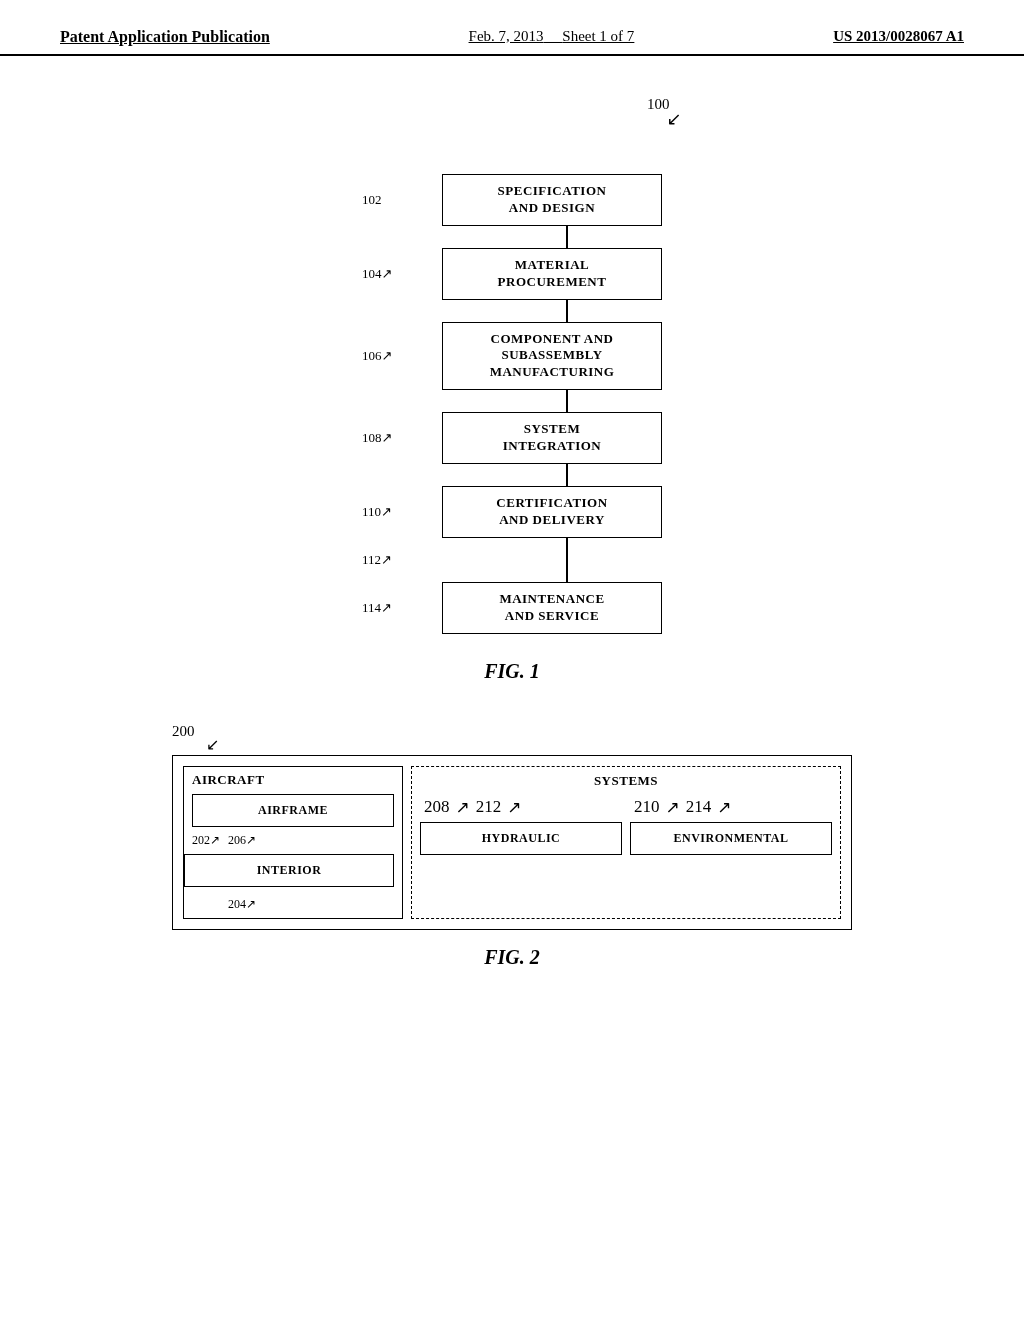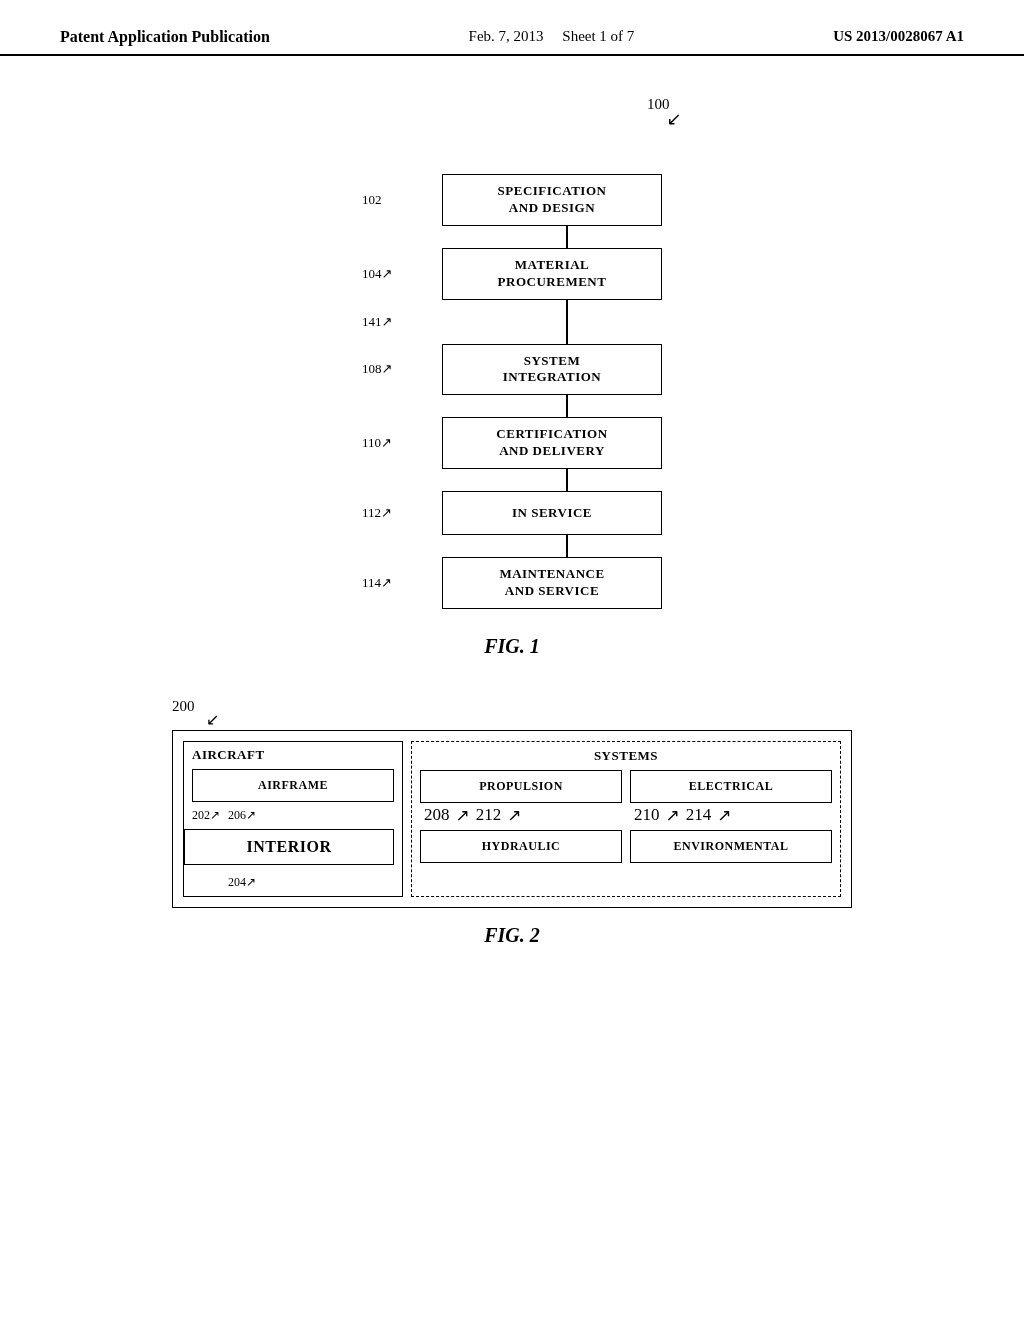--- a/index.html
+++ b/index.html
@@ -14,20 +14,21 @@
     }
 
     
     .header {
       display: flex;
       justify-content: space-between;
       align-items: flex-start;
       padding: 28px 60px 0 60px;
       border-bottom: 2px solid #000;
       padding-bottom: 8px;
+      text-decoration: underline;
     }
 
     .header-left {
       font-weight: bold;
       font-size: 16px;
     }
 
     .header-center {
       font-size: 15px;
       text-align: center;
@@ -178,21 +179,21 @@
       display: flex;
       font-size: 12px;
       padding: 2px 8px;
       gap: 8px;
     }
 
     .fig2-interior-box {
       border: 1.5px solid #000;
       margin: 4px 8px 8px 0;
       text-align: center;
-      font-size: 16px;
+      font-size: 12px;
       font-weight: bold;
       padding: 8px 4px;
       letter-spacing: 0.5px;
     }
 
     .fig2-ref204 {
       font-size: 12px;
       padding: 2px 8px 6px 8px;
     }
 
@@ -285,23 +286,24 @@
           <span class="flow-label" style="display:flex;align-items:center;">
             <span>104</span>
               <span>↗</span>
           </span>
           <div class="flow-box">MATERIAL<br>PROCUREMENT</div>
         </div>
         <div class="flow-connector"></div>
 
         <div class="flow-row">
           <span class="flow-label" style="display:flex;align-items:center;">
-            <span>141</span>
-              <span>↗</span>
-          </span>
+            <span>106</span>
+              <span>↗</span>
+          </span>
+          <div class="flow-box">COMPONENT AND<br>SUBASSEMBLY<br>MANUFACTURING</div>
         </div>
         <div class="flow-connector"></div>
 
         <div class="flow-row">
           <span class="flow-label" style="display:flex;align-items:center;">
             <span>108</span>
               <span>↗</span>
           </span>
           <div class="flow-box">SYSTEM<br>INTEGRATION</div>
         </div>
@@ -314,21 +316,20 @@
           </span>
           <div class="flow-box">CERTIFICATION<br>AND DELIVERY</div>
         </div>
         <div class="flow-connector"></div>
 
         <div class="flow-row">
           <span class="flow-label" style="display:flex;align-items:center;">
             <span>112</span>
               <span>↗</span>
           </span>
-          <div class="flow-box">IN SERVICE</div>
         </div>
         <div class="flow-connector"></div>
 
         <div class="flow-row">
           <span class="flow-label" style="display:flex;align-items:center;">
             <span>114</span>
               <span>↗</span>
           </span>
           <div class="flow-box">MAINTENANCE<br>AND SERVICE</div>
         </div>
@@ -365,24 +366,20 @@
             </div>
             <div class="fig2-interior-box">INTERIOR</div>
             <div class="fig2-ref204" style="display:flex;align-items:center;">
               &nbsp;&nbsp;&nbsp;&nbsp;&nbsp;&nbsp;&nbsp;&nbsp;&nbsp;&nbsp;&nbsp;&nbsp;
               <span>204</span><span>↗</span>
             </div>
           </div>
 
           <div class="fig2-right">
             <div class="fig2-systems-label">SYSTEMS</div>
-            <div class="fig2-grid">
-              <div class="fig2-sys-box">PROPULSION</div>
-              <div class="fig2-sys-box">ELECTRICAL</div>
-            </div>
             <div class="fig2-ref-grid-row">
               <div class="fig2-ref-cell">
                 <span>208</span>
                   <span>↗</span>
                 <span>212</span>
                   <span>↗</span>
               </div>
               <div class="fig2-ref-cell">
                 <span>210</span>
                   <span>↗</span>

